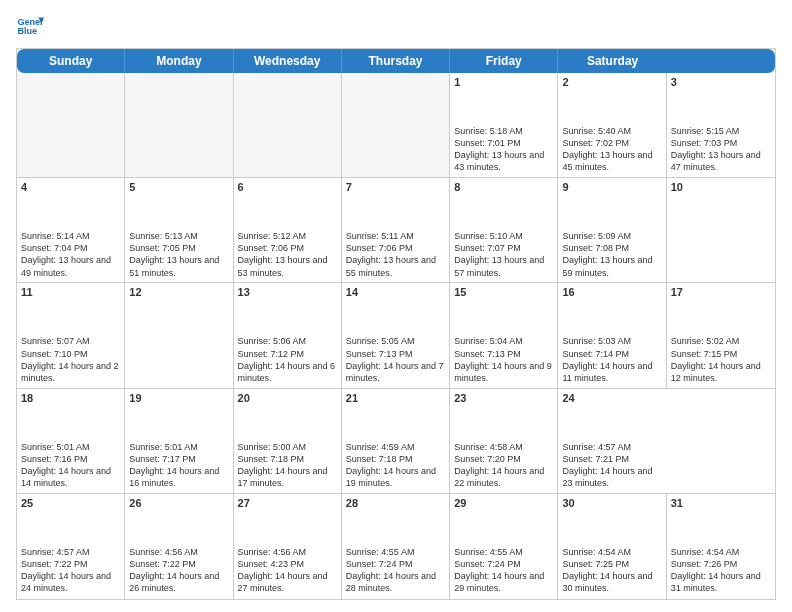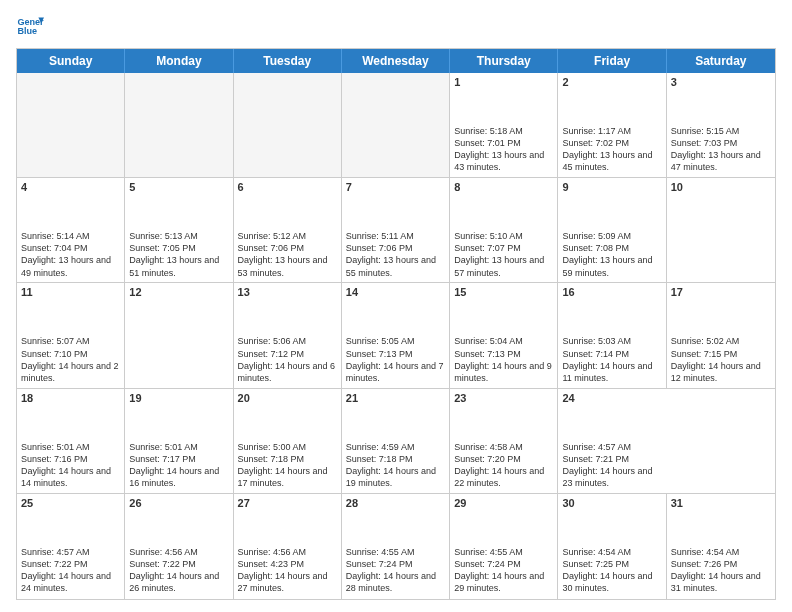--- a/index.html
+++ b/index.html
@@ -47,20 +47,21 @@
     .calendar {
       flex: 1;
       display: flex;
       flex-direction: column;
       border: 1px solid #ccc;
     }
     .cal-header {
       display: grid;
       grid-template-columns: repeat(7, 1fr);
       background: #2a7dc5;
+      border-radius: 7px;
     }
     .cal-header-cell {
       color: #fff;
       font-size: 12px;
       font-weight: bold;
       text-align: center;
       padding: 5px 2px;
       border-right: 1px solid #4a9ae0;
     }
     .cal-header-cell:last-child { border-right: none; }
@@ -113,42 +114,41 @@
     <div class="title-block">
       <div class="month-year"></div>
       <div class="location"></div>
     </div>
   </div>
 
   <div class="calendar">
     <div class="cal-header">
     <div class="cal-header-cell">Sunday</div>
         <div class="cal-header-cell">Monday</div>
-        <div class="cal-header-cell">Tuesday</div>
         <div class="cal-header-cell">Wednesday</div>
         <div class="cal-header-cell">Thursday</div>
         <div class="cal-header-cell">Friday</div>
         <div class="cal-header-cell">Saturday</div>
       </div>
     <div class="cal-body">
     <div class="cal-week">
           <div class="cal-cell empty"></div>
           <div class="cal-cell empty"></div>
           <div class="cal-cell empty"></div>
           <div class="cal-cell empty"></div>
           <div class="cal-cell">
             <div class="day-num">1</div>
             <div class="cell-text">Sunrise: 5:18 AM
 Sunset: 7:01 PM
 Daylight: 13 hours
 and 43 minutes.</div>
           </div>
           <div class="cal-cell">
             <div class="day-num">2</div>
-            <div class="cell-text">Sunrise: 1:17 AM
+            <div class="cell-text">Sunrise: 5:40 AM
 Sunset: 7:02 PM
 Daylight: 13 hours
 and 45 minutes.</div>
           </div>
           <div class="cal-cell">
             <div class="day-num">3</div>
             <div class="cell-text">Sunrise: 5:15 AM
 Sunset: 7:03 PM
 Daylight: 13 hours
 and 47 minutes.</div>

